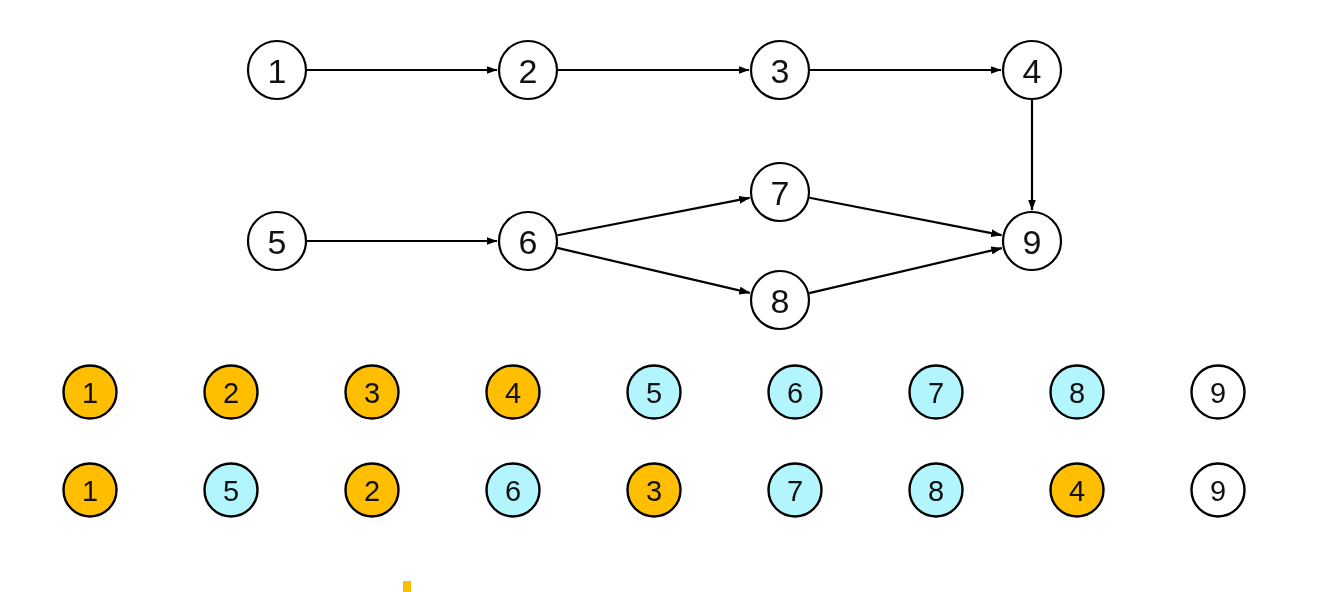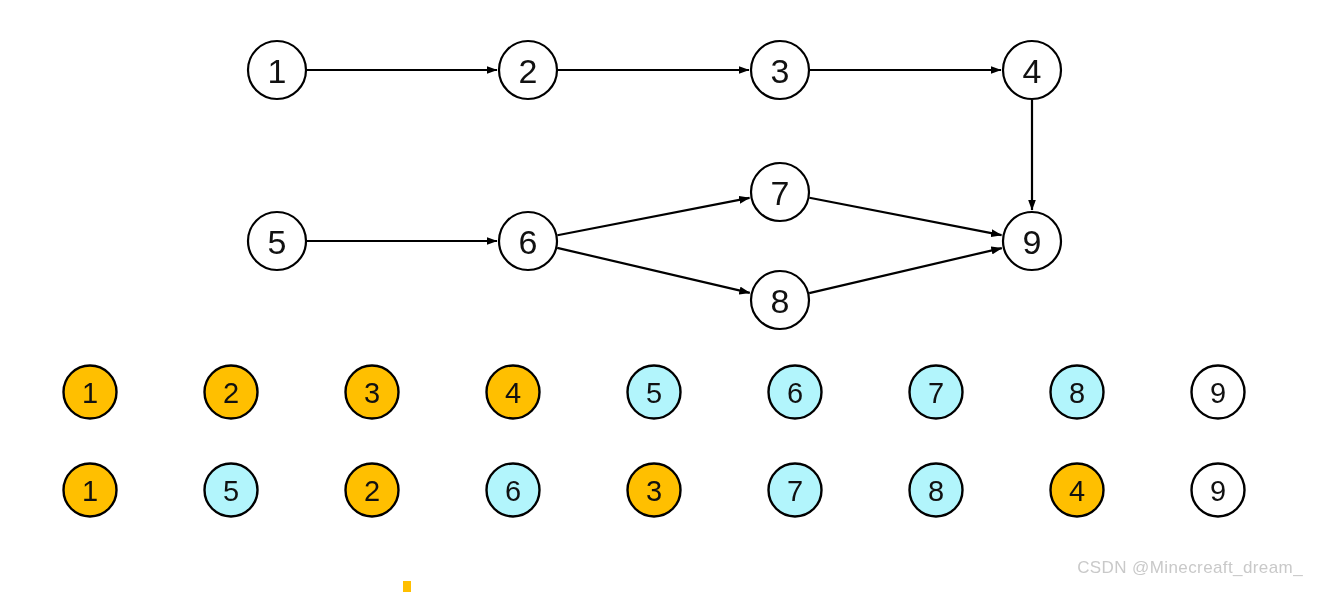--- a/index.html
+++ b/index.html
@@ -208,15 +208,14 @@
           <g>
             <circle cx="1218" cy="490" r="26.5" class="seq-circle" fill="#ffffff"></circle>
             <text x="1218" y="491" class="seq-label-text">9</text>
           </g>
         </g>
       </g>
   </svg>
 
   <div id="stray-mark"></div>
 
-  <div id="watermark">CSDN @Minecreaft_dream_</div>
 
 </div>
 
 </body></html>

